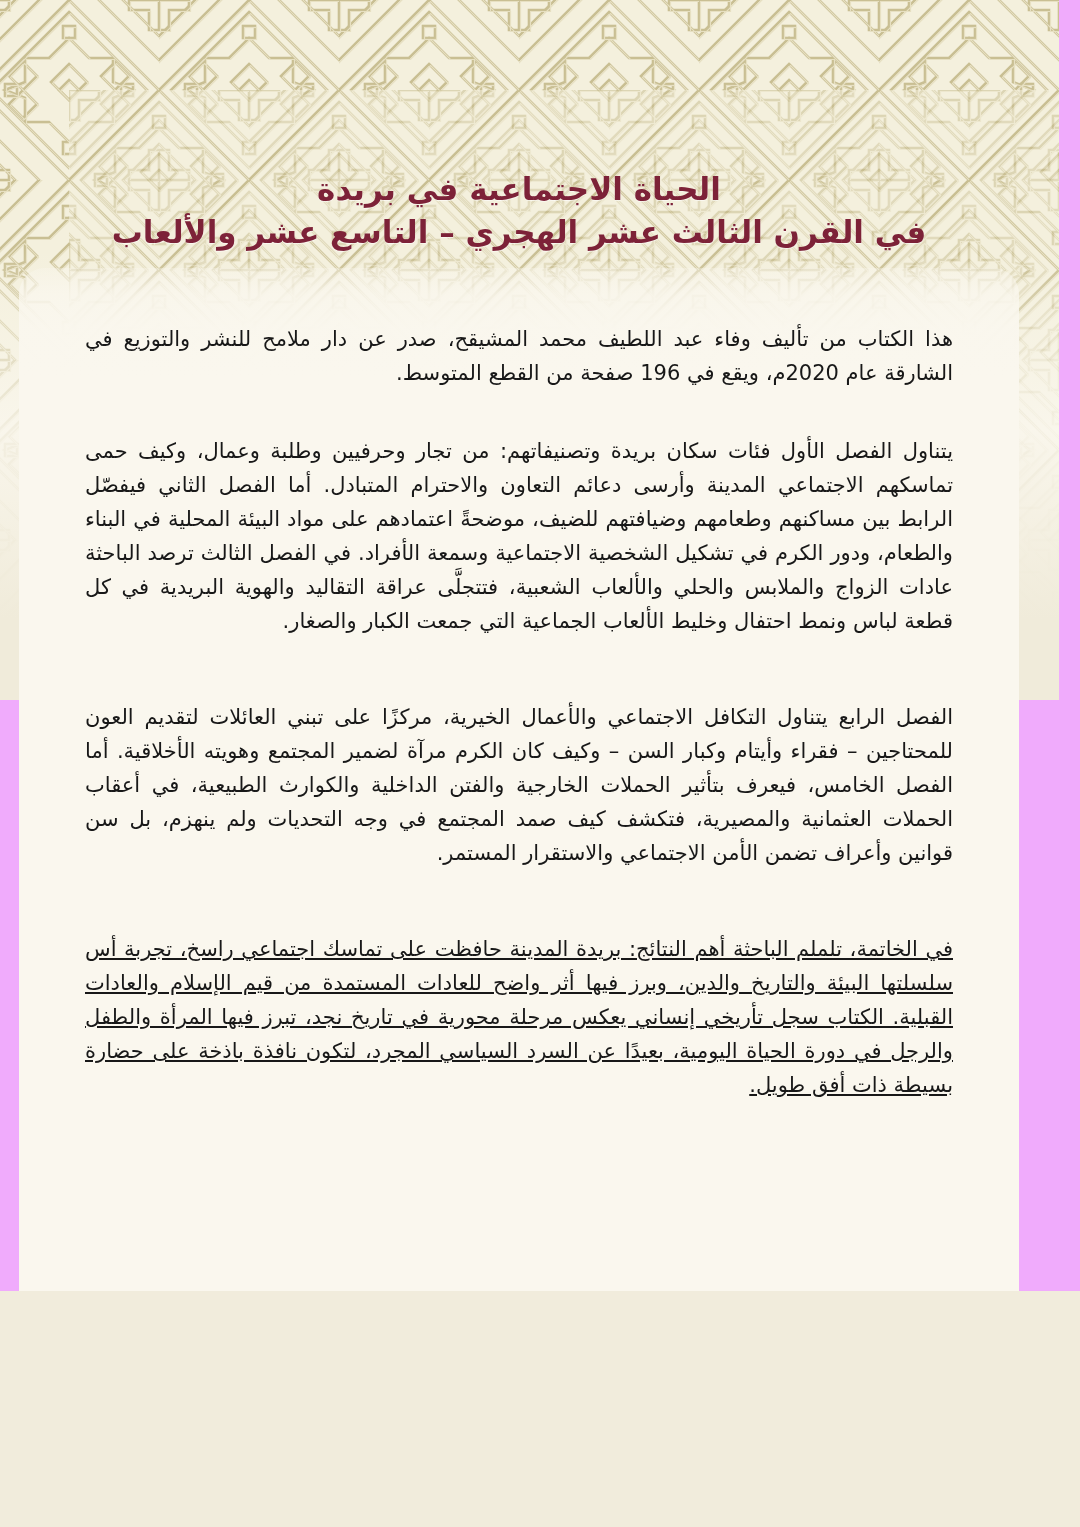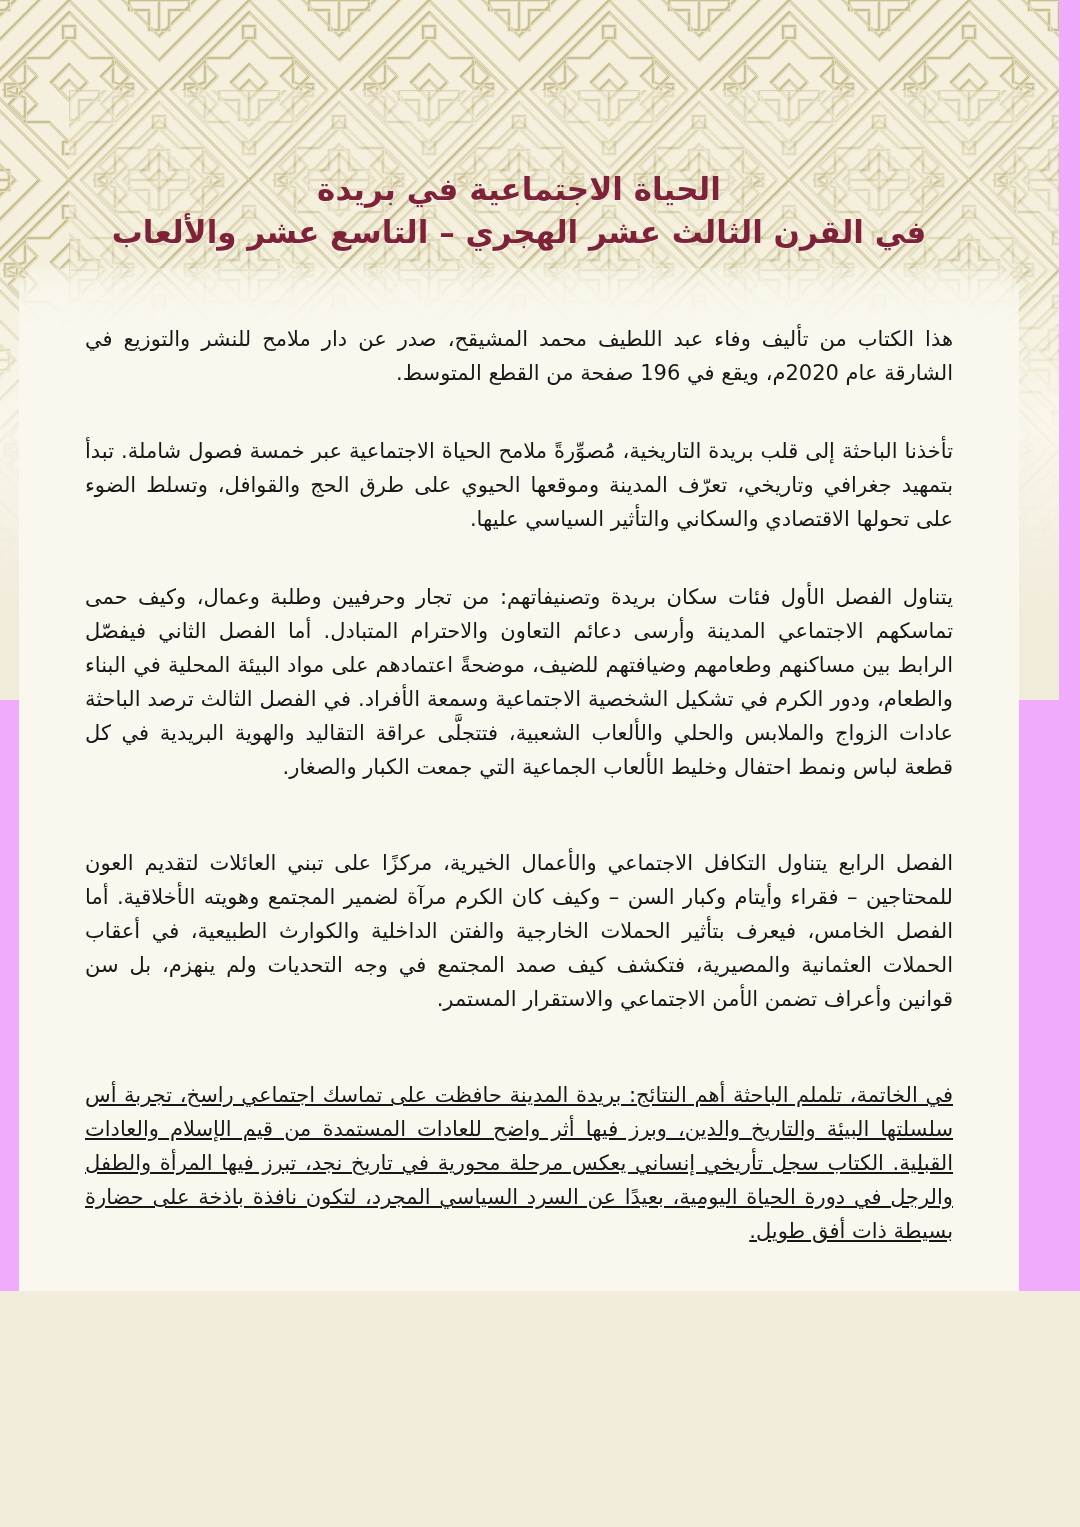--- a/index.html
+++ b/index.html
@@ -177,20 +177,19 @@
   </div>
 
   <div class="title-block">
     <span class="title-line">الحياة الاجتماعية في بريدة</span>
     <span class="title-line">في القرن الثالث عشر الهجري – التاسع عشر والألعاب</span>
   </div>
 
   <div class="content-card">
     <div class="body-text">
       <p class="para">هذا الكتاب من تأليف وفاء عبد اللطيف محمد المشيقح، صدر عن دار ملامح للنشر والتوزيع في الشارقة عام 2020م، ويقع في 196 صفحة من القطع المتوسط.</p>
-      <p class="para">تأخذنا الباحثة إلى قلب بريدة التاريخية، مُصوِّرةً ملامح الحياة الاجتماعية عبر خمسة فصول شاملة. تبدأ بتمهيد جغرافي وتاريخي، تعرّف المدينة وموقعها الحيوي على طرق الحج والقوافل، وتسلط الضوء على تحولها الاقتصادي والسكاني والتأثير السياسي عليها.</p>
       <p class="para gap-lg">يتناول الفصل الأول فئات سكان بريدة وتصنيفاتهم: من تجار وحرفيين وطلبة وعمال، وكيف حمى تماسكهم الاجتماعي المدينة وأرسى دعائم التعاون والاحترام المتبادل. أما الفصل الثاني فيفصّل الرابط بين مساكنهم وطعامهم وضيافتهم للضيف، موضحةً اعتمادهم على مواد البيئة المحلية في البناء والطعام، ودور الكرم في تشكيل الشخصية الاجتماعية وسمعة الأفراد. في الفصل الثالث ترصد الباحثة عادات الزواج والملابس والحلي والألعاب الشعبية، فتتجلَّى عراقة التقاليد والهوية البريدية في كل قطعة لباس ونمط احتفال وخليط الألعاب الجماعية التي جمعت الكبار والصغار.</p>
       <p class="para gap-lg">الفصل الرابع يتناول التكافل الاجتماعي والأعمال الخيرية، مركزًا على تبني العائلات لتقديم العون للمحتاجين – فقراء وأيتام وكبار السن – وكيف كان الكرم مرآة لضمير المجتمع وهويته الأخلاقية. أما الفصل الخامس، فيعرف بتأثير الحملات الخارجية والفتن الداخلية والكوارث الطبيعية، في أعقاب الحملات العثمانية والمصيرية، فتكشف كيف صمد المجتمع في وجه التحديات ولم ينهزم، بل سن قوانين وأعراف تضمن الأمن الاجتماعي والاستقرار المستمر.</p>
       <p class="para">في الخاتمة، تلملم الباحثة أهم النتائج: بريدة المدينة حافظت على تماسك اجتماعي راسخ، تجربة أس سلسلتها البيئة والتاريخ والدين، وبرز فيها أثر واضح للعادات المستمدة من قيم الإسلام والعادات القبلية. الكتاب سجل تأريخي إنساني يعكس مرحلة محورية في تاريخ نجد، تبرز فيها المرأة والطفل والرجل في دورة الحياة اليومية، بعيدًا عن السرد السياسي المجرد، لتكون نافذة باذخة على حضارة بسيطة ذات أفق طويل.</p>
     </div>
   </div>
 
 </div>
 
 </body></html>

